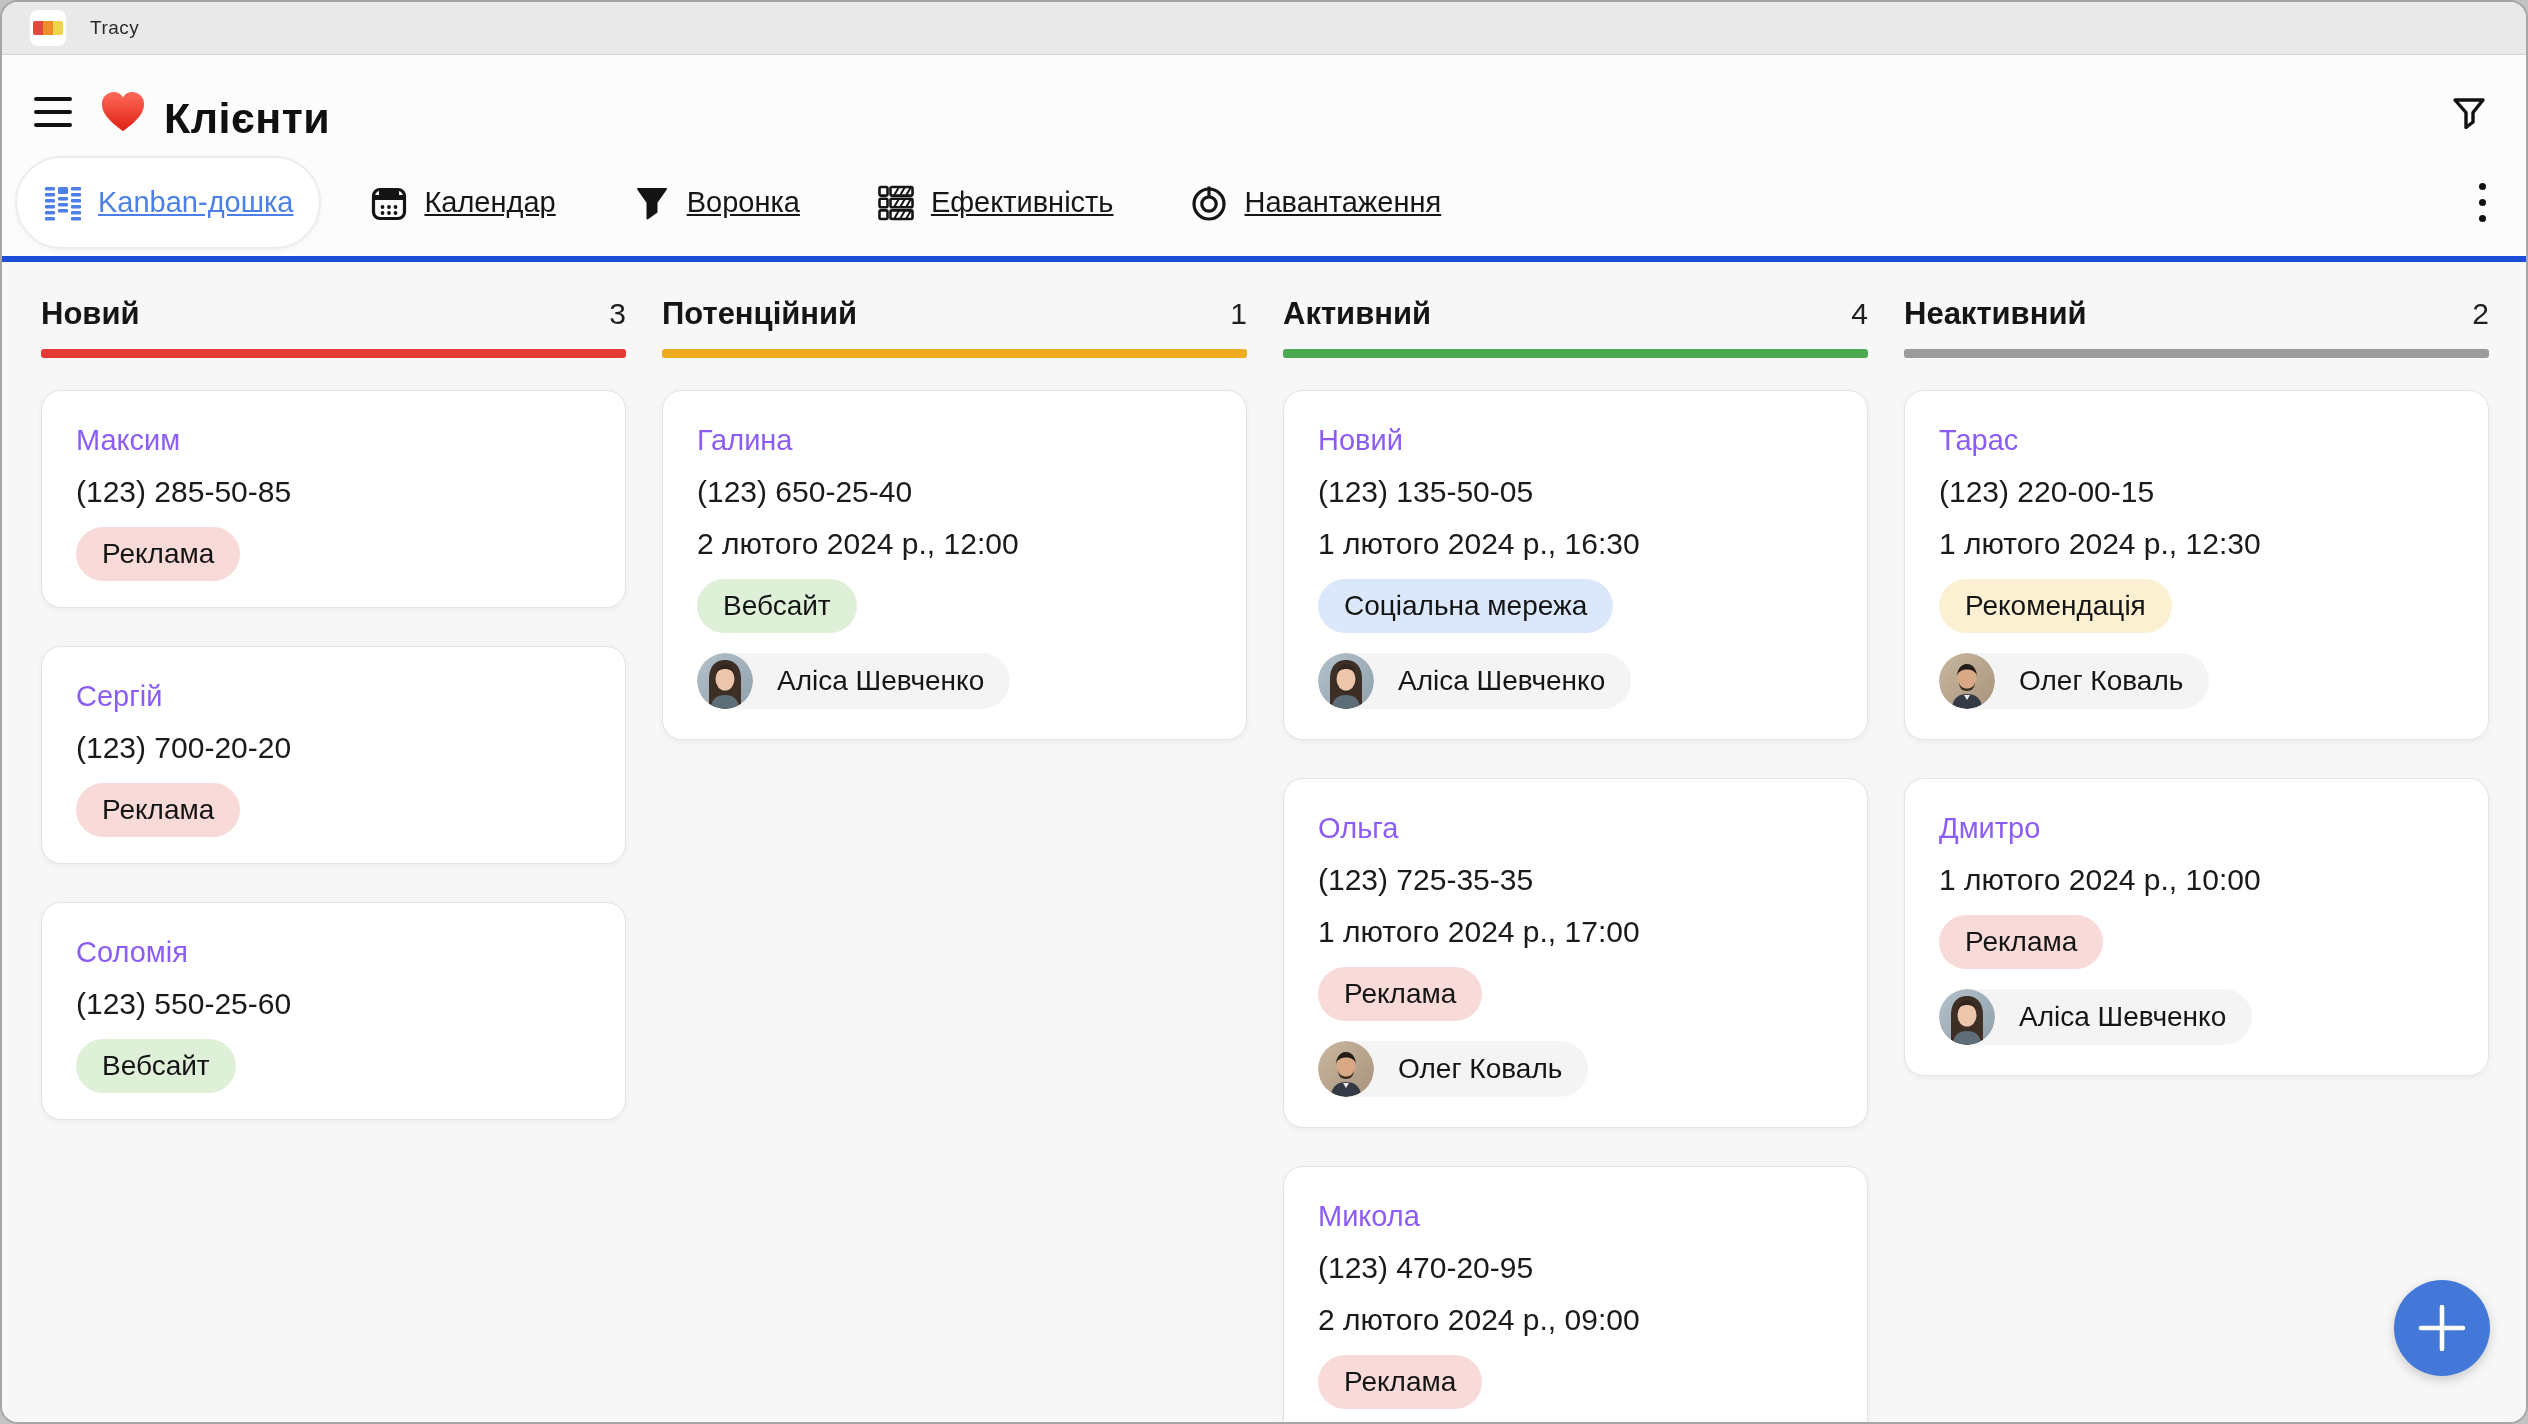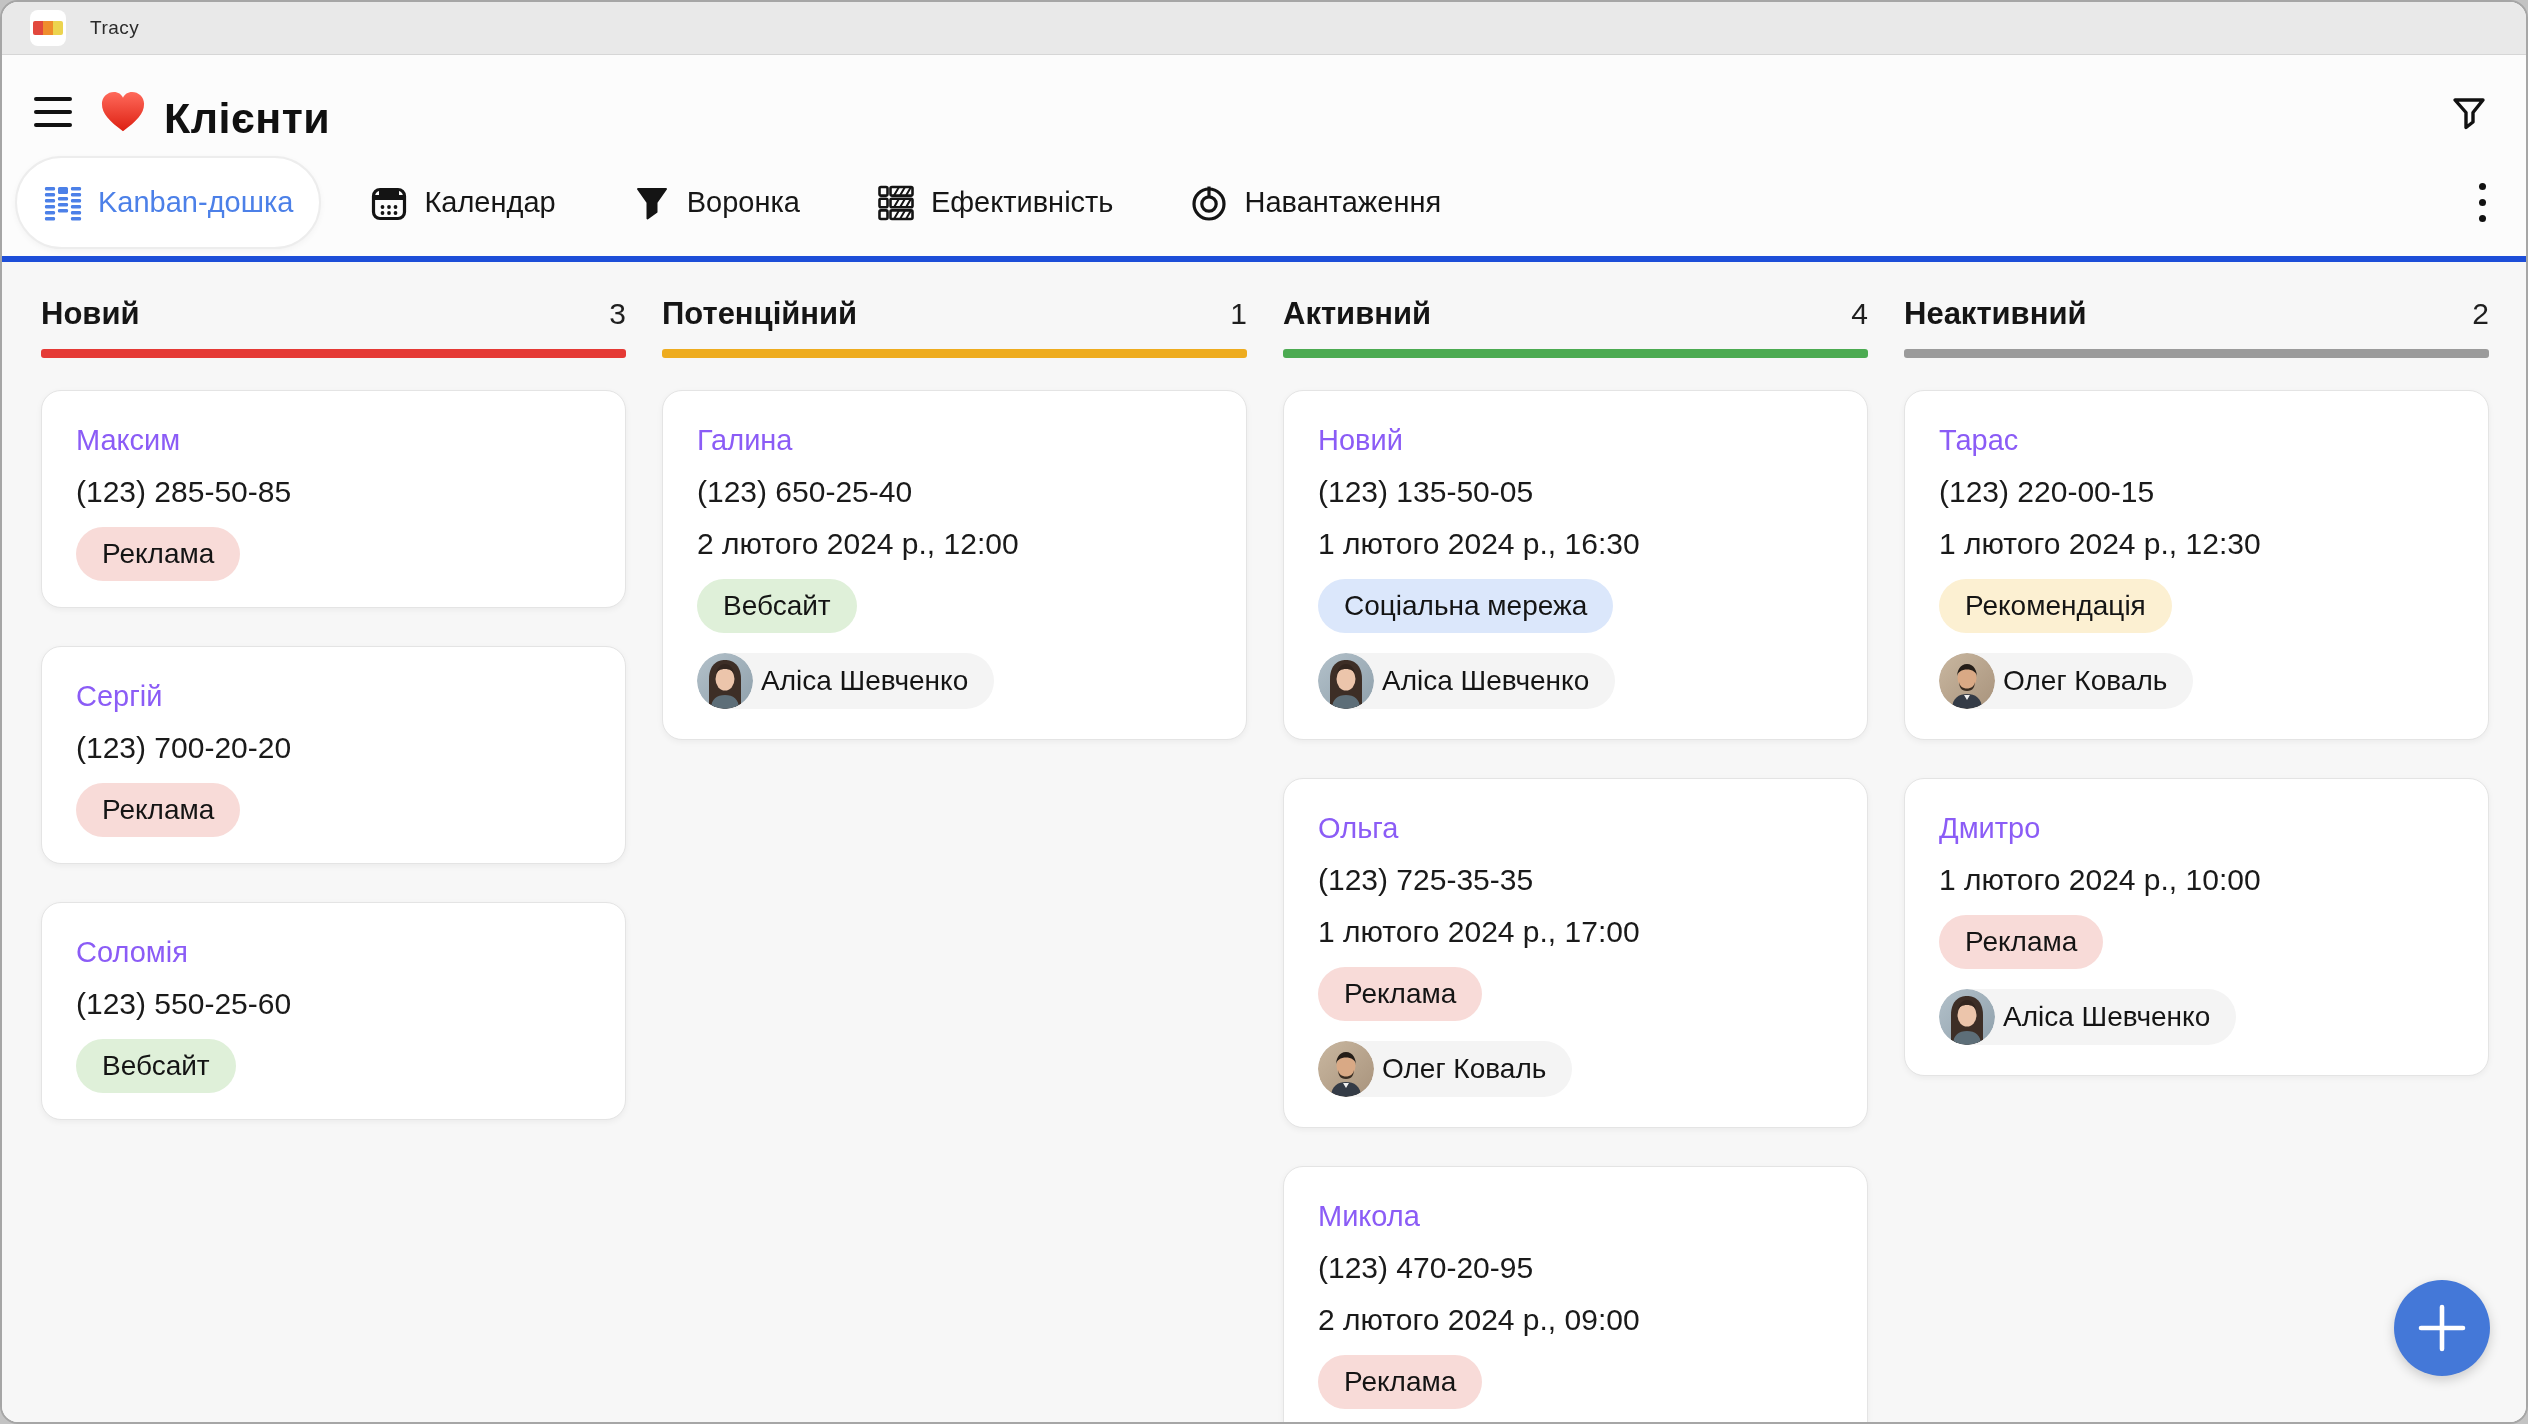--- a/index.html
+++ b/index.html
@@ -44,20 +44,21 @@
   .filter-btn{margin-left:auto;width:42px;height:42px;cursor:pointer;display:flex;align-items:center;justify-content:center;}
   .tabs-row{
     margin:13px 30px 0 13px;display:flex;align-items:center;
   }
   .tabs{display:flex;align-items:center;gap:20px;}
   .tab{
     height:93px;display:flex;align-items:center;gap:15px;
     padding:0 26px;font-size:29px;color:#161616;cursor:pointer;
     border:2px solid transparent;border-radius:48px;box-sizing:border-box;
     white-space:nowrap;
+    text-decoration:underline;
   }
   .tab.active{
     background:#ffffff;border-color:#ededed;color:#4c80e8;
     box-shadow:0 2px 6px rgba(0,0,0,.04);
   }
   .tab svg{flex:0 0 auto;}
   .kebab{margin-left:auto;display:flex;flex-direction:column;gap:9px;cursor:pointer;padding:6px 10px;}
   .kebab i{width:7px;height:7px;border-radius:50%;background:#111;}
   
   .board{
@@ -81,21 +82,21 @@
   .card-phone,.card-date{font-size:30px;line-height:34px;color:#1a1a1a;margin-top:18px;}
   .tag{
     display:inline-block;margin-top:18px;
     font-size:28px;line-height:32px;padding:11px 26px;border-radius:30px;color:#141414;
   }
   .assignee{
     margin-top:20px;display:inline-flex;align-items:center;
     background:#f4f4f4;border-radius:28px;height:56px;padding-right:26px;
   }
   .avatar{width:56px;height:56px;border-radius:50%;flex:0 0 auto;overflow:hidden;}
-  .assignee-name{font-size:28px;color:#141414;margin-left:8px;white-space:nowrap;}
+  .assignee-name{font-size:28px;color:#141414;margin-left:24px;white-space:nowrap;}
   
   .fab{
     position:absolute;right:36px;bottom:46px;width:96px;height:96px;border-radius:50%;
     background:#4478d8;border:none;cursor:pointer;
     display:flex;align-items:center;justify-content:center;
     box-shadow:0 4px 12px rgba(0,0,0,.18);
   }
 </style>
 </head>
 <body>

